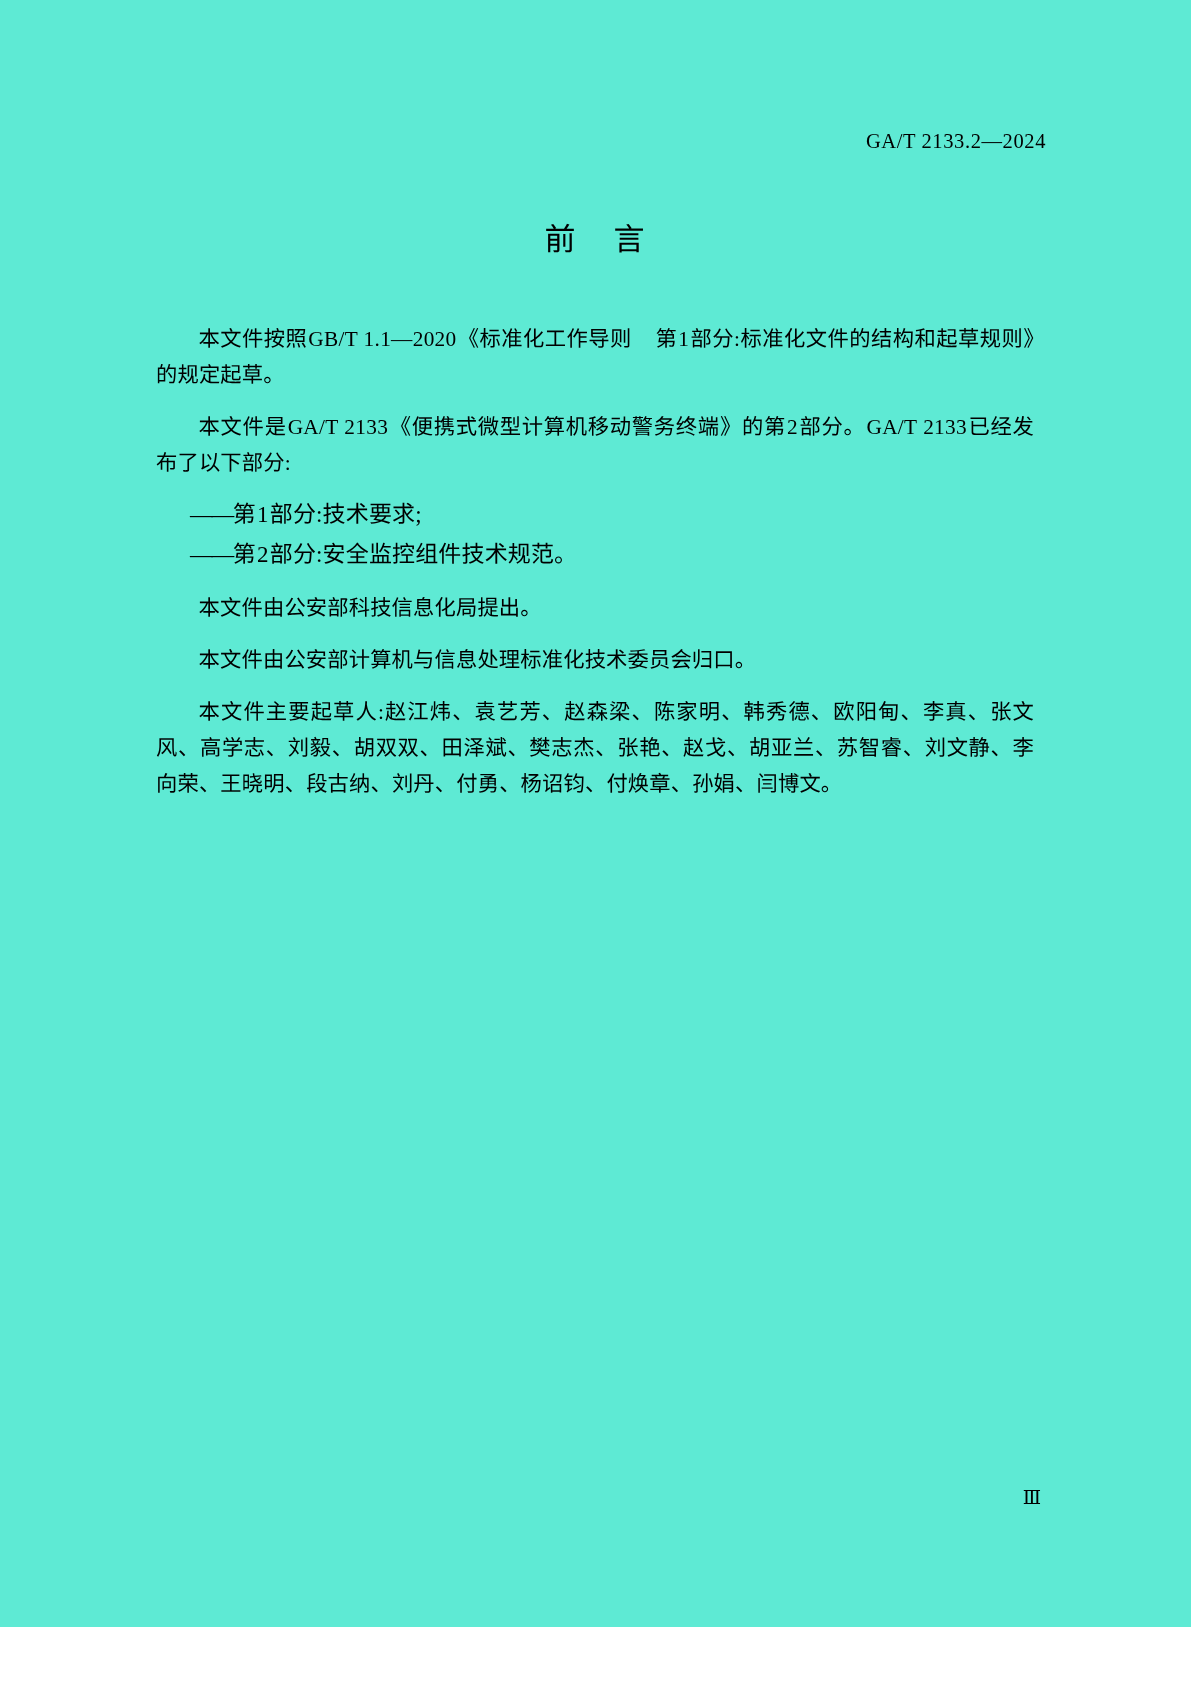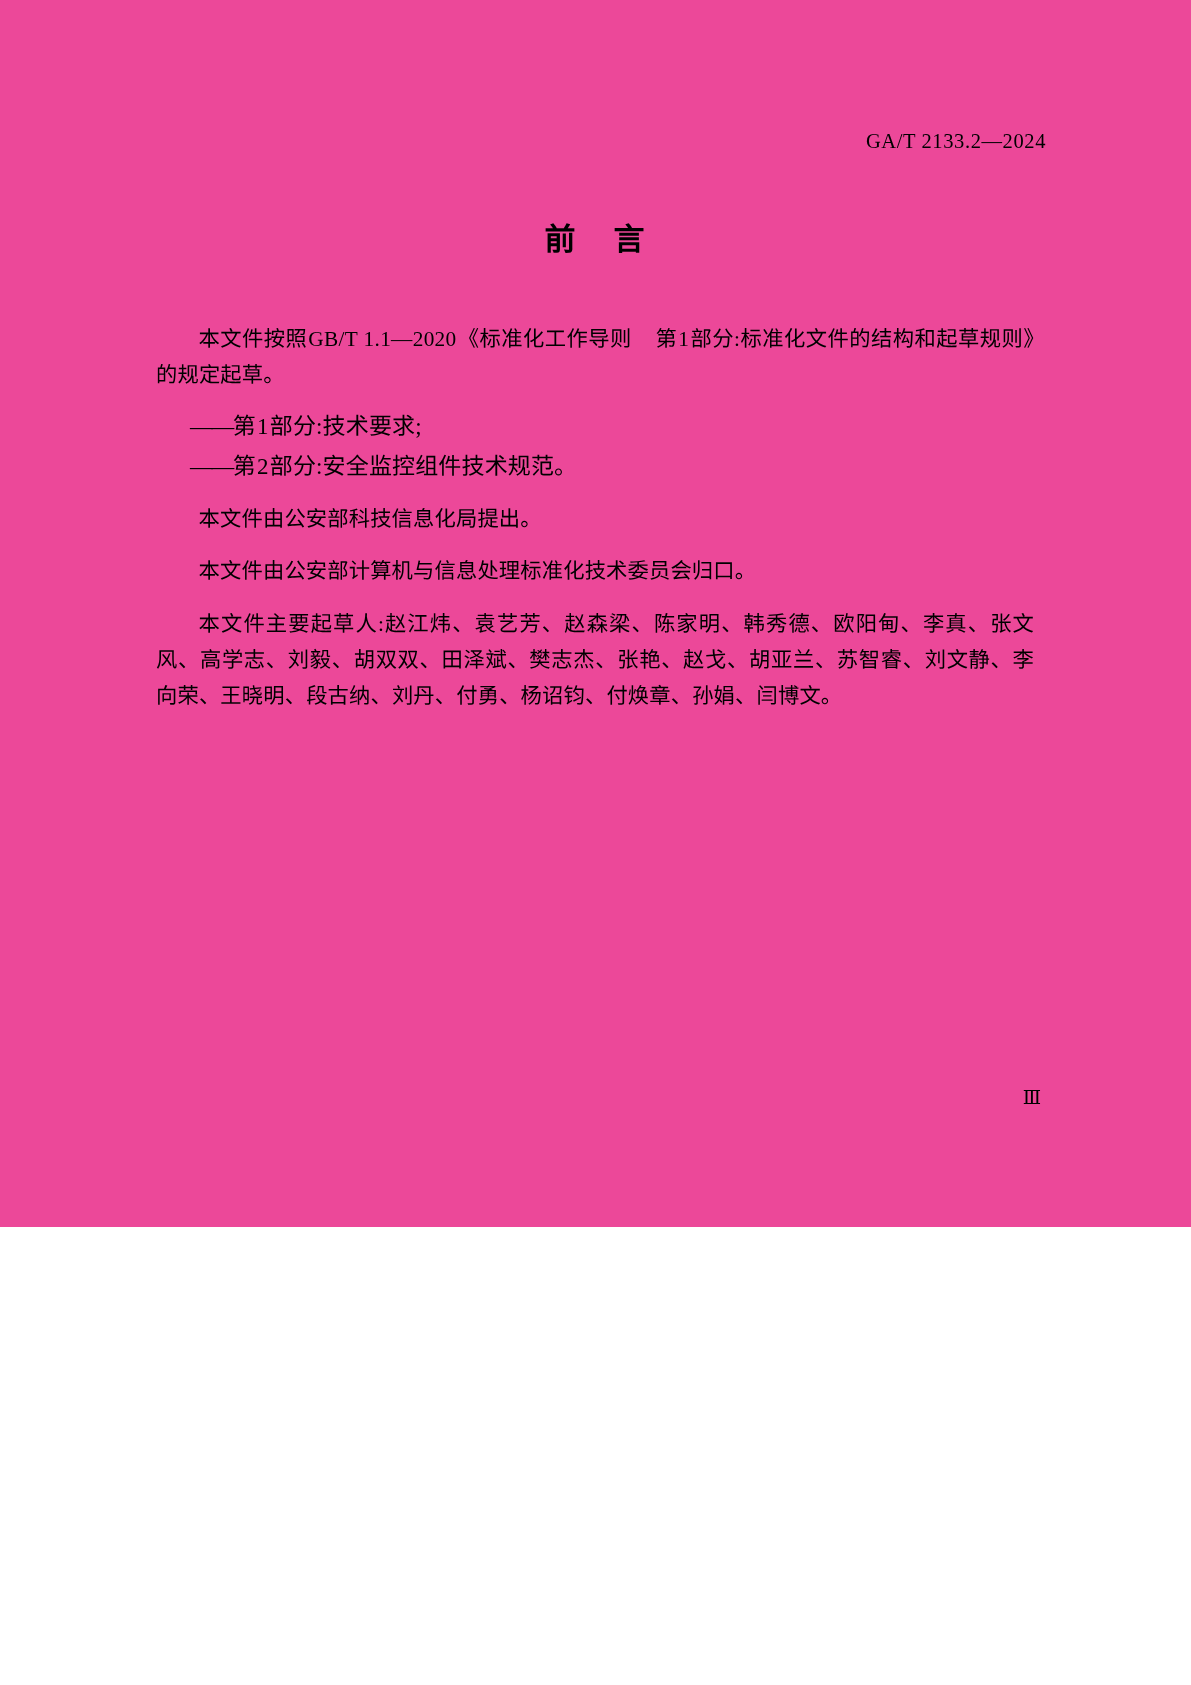--- a/index.html
+++ b/index.html
@@ -10,23 +10,23 @@
   }
   body {
     font-family: "Liberation Serif", "DejaVu Serif", serif;
     color: #000000;
     -webkit-font-smoothing: antialiased;
   }
 
   .page {
     position: relative;
     width: 1191px;
-    height: 1227px;
+    height: 1627px;
     margin: 0 auto;
-    background: #ec4899;
+    background: #5eead4;
     overflow: hidden;
     box-sizing: border-box;
   }
 
   
   .running-header {
     position: absolute;
     top: 130px;
     left: 0;
     right: 145px;
@@ -38,21 +38,21 @@
   }
 
   
   .doc-title {
     position: absolute;
     top: 214px;
     left: 0;
     right: 0;
     text-align: center;
     font-family: "DejaVu Sans", "Liberation Sans", sans-serif;
-    font-weight: bold;
+    font-weight: normal;
     font-size: 31px;
     letter-spacing: 2px;
   }
   .doc-title .gap {
     display: inline-block;
     width: 36px;
   }
 
   
   .body-block {
@@ -118,20 +118,21 @@
   <div class="running-header">GA/T 2133.2—2024</div>
 
   <div class="doc-title">
     <span>前</span><span class="gap"></span><span>言</span>
   </div>
 
   <div class="body-block">
 
     <p class="para indent"><span>本文件按照</span><span class="lat">GB/T 1.1—2020</span><span>《标准化工作导则</span><span class="wsp"></span><span>第</span><span class="lat">1</span><span>部分:标准化文件的结构和起草规则》的规定起草。</span></p>
 
+    <p class="para indent"><span>本文件是</span><span class="lat">GA/T 2133</span><span>《便携式微型计算机移动警务终端》的第</span><span class="lat">2</span><span>部分。</span><span class="lat">GA/T 2133</span><span>已经发布了以下部分:</span></p>
 
     <p class="list-item"><span class="dash">——</span><span>第</span><span class="lat">1</span><span>部分:技术要求;</span></p>
 
     <p class="list-item"><span class="dash">——</span><span>第</span><span class="lat">2</span><span>部分:安全监控组件技术规范。</span></p>
 
 
     <p class="para indent">本文件由公安部科技信息化局提出。</p>
 
     <p class="para indent">本文件由公安部计算机与信息处理标准化技术委员会归口。</p>
 

